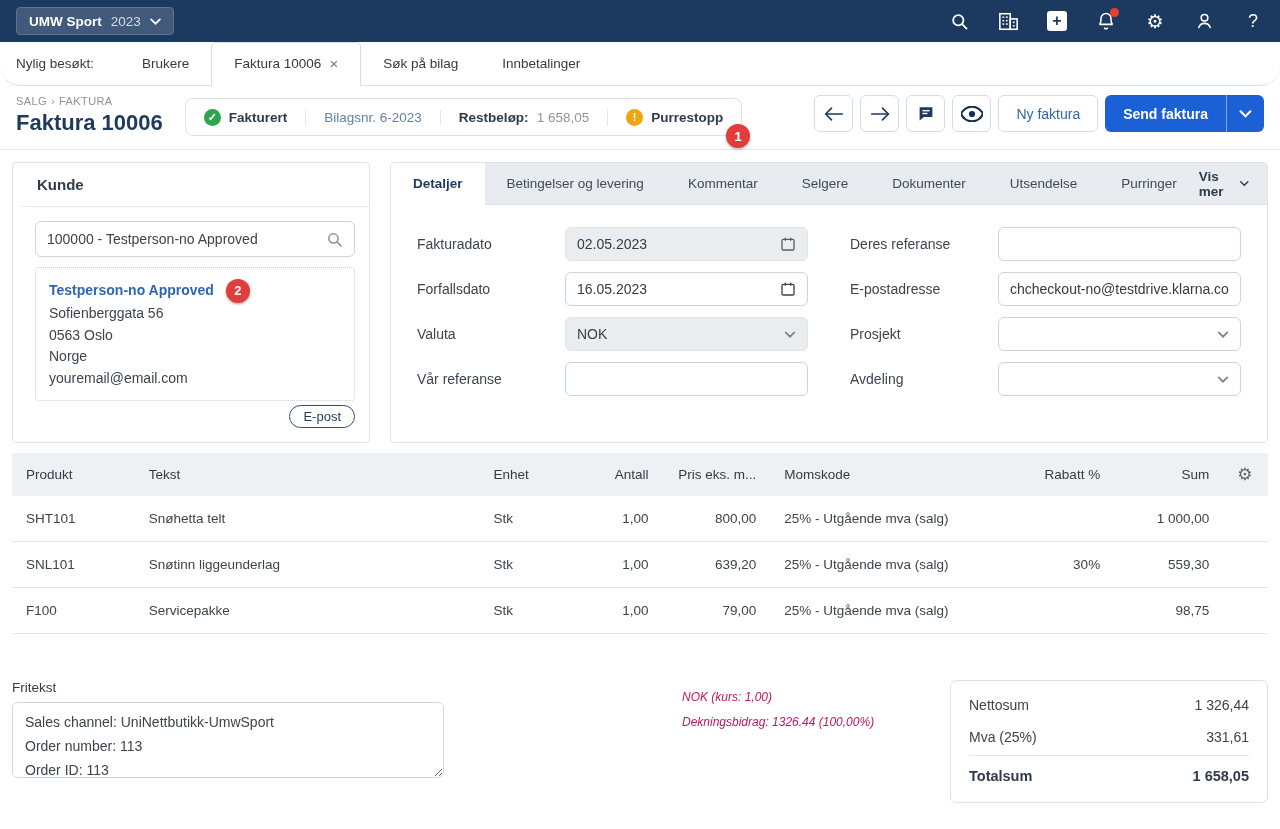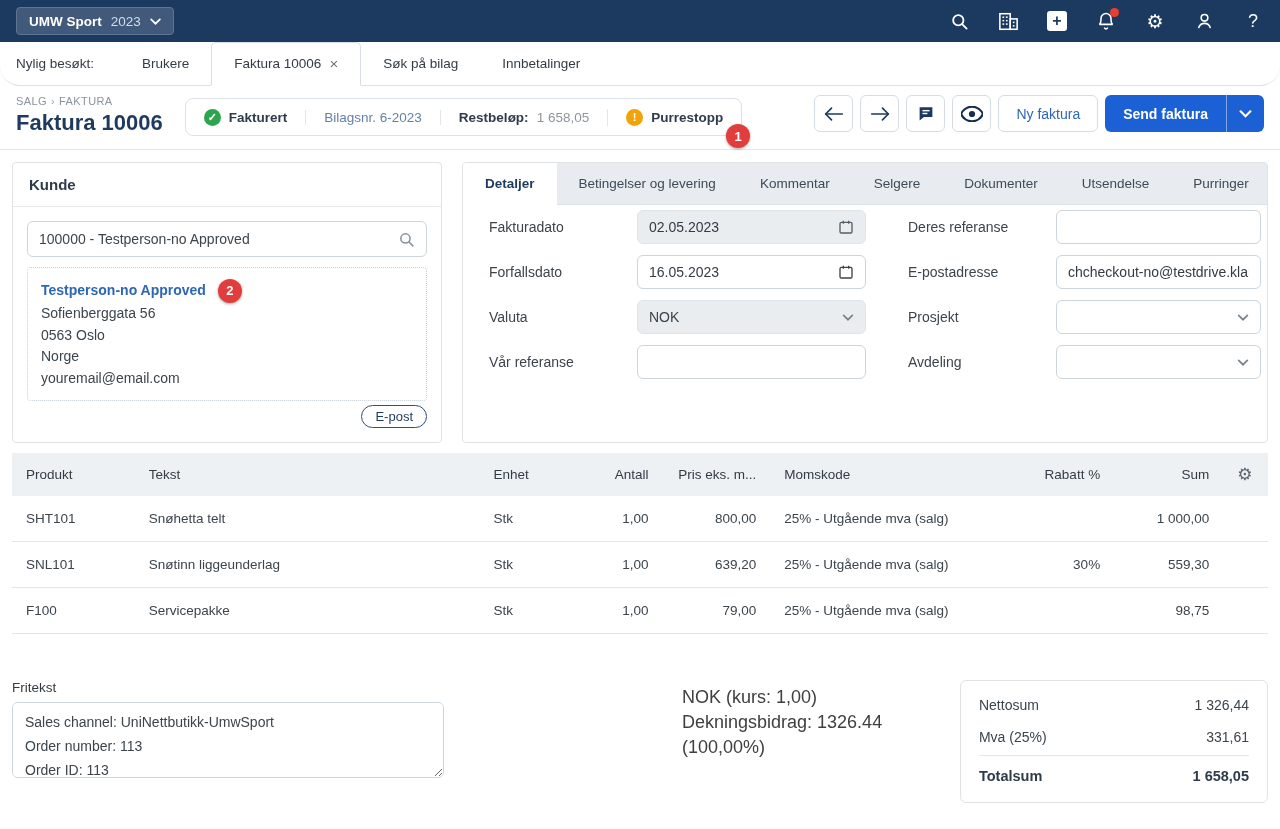--- a/index.html
+++ b/index.html
@@ -52,39 +52,39 @@
     align-items:center; justify-content:center; color:#1c3a5f; cursor:pointer; }
   .btn-outline { height:37px; border:1px solid #d6dce3; border-radius:6px; background:#fff; color:#2e66b4;
     font-size:14px; padding:0 17px; cursor:pointer; font-family:inherit; }
   .split-btn { display:flex; height:37px; border-radius:6px; overflow:hidden; background:#1b60d4; color:#fff; }
   .split-main { padding:0 18px; font-size:14px; font-weight:700; display:flex; align-items:center; cursor:pointer; }
   .split-caret { width:38px; border-left:1px solid rgba(255,255,255,.45); display:flex; align-items:center; justify-content:center; cursor:pointer; }
 
   
   .main-row { display:flex; gap:20px; padding:12px 12px 0 12px; align-items:stretch; }
   .card { border:1px solid #dfe3e8; border-radius:4px; background:#fff; }
-  .kunde-card { width:430px; flex:0 0 auto; }
+  .kunde-card { width:358px; flex:0 0 auto;padding-left:8px; }
   .card-header { padding:13px 16px; font-size:15px; font-weight:700; color:#2e3b4a; border-bottom:1px solid #e6eaee; }
   .kunde-body { padding:14px; }
   .search-field { border:1px solid #ccd4dc; border-radius:6px; height:36px; display:flex; align-items:center; padding:0 11px; }
   .search-field input { border:0; outline:0; flex:1; font-size:14px; color:#3c444c; font-family:inherit; background:transparent; }
   .address-box { margin-top:10px; border:1px dotted #c6ced6; border-radius:4px; padding:11px 13px; line-height:21.5px; font-size:14px; color:#3c444c; }
   .cust-link { color:#2e66b4; font-weight:700; text-decoration:none; cursor:pointer; }
   .callout-2 { display:inline-flex; vertical-align:middle; margin-left:8px; }
   .epost-row { display:flex; justify-content:flex-end; margin-top:4px; }
   .epost-btn { border:1px solid #2d4f79; border-radius:12px; background:#fff; color:#1e3a5f; font-size:13px;
     padding:3px 13px; cursor:pointer; font-family:inherit; }
 
   .details-card { flex:1; overflow:hidden; display:flex; flex-direction:column; }
   .tabs-row { background:#e8ecf1; border-bottom:1px solid #dde2e8; display:flex; align-items:center; height:42px;
     font-size:13.5px; color:#3e4a56; }
   .d-tab { padding:0 22px; height:42px; line-height:42px; cursor:pointer; white-space:nowrap; }
   .d-tab.active { background:#fff; color:#1e3a5f; font-weight:700; }
   .vis-mer { margin-left:auto; padding-right:18px; display:flex; align-items:center; gap:7px; font-weight:700; color:#2e3b4a; cursor:pointer; }
-  .fields-grid { padding:5px 26px; display:grid; grid-template-columns:1fr 1fr; column-gap:42px; row-gap:11px; }
+  .fields-grid { padding:22px 26px; display:grid; grid-template-columns:1fr 1fr; column-gap:42px; row-gap:11px; }
   .field-row { display:flex; align-items:center; }
   .field-label { width:148px; flex:0 0 auto; font-size:14px; color:#3c444c; }
   .control { flex:1; height:34px; border:1px solid #ccd4dc; border-radius:6px; display:flex; align-items:center;
     padding:0 11px; background:#fff; gap:8px; }
   .control input { border:0; outline:0; flex:1; min-width:0; font-size:14px; color:#333b44; font-family:inherit; background:transparent; }
   .control.disabled { background:#e9edf0; border-color:#dfe4e8; }
   .control .spacer { flex:1; }
   .select-like { cursor:pointer; }
 
   
@@ -95,21 +95,21 @@
   .products-table tbody tr { background:#fff; }
   .col-gear { width:42px; text-align:right; }
   .table-gear { color:#5d6770; font-size:17px; cursor:pointer; }
 
   
   .footer-row { display:flex; align-items:flex-start; padding:0 12px; margin-top:46px; }
   .fritekst-block { width:432px; flex:0 0 auto; }
   .fritekst-label { font-size:13.5px; color:#333b44; margin-bottom:7px; }
   .fritekst-block textarea { width:100%; height:76px; border:1px solid #ccd4dc; border-radius:6px; padding:7px 12px;
     font-size:14px; color:#3c444c; font-family:inherit; line-height:24px; resize:both; outline:none; }
-  .currency-block { margin-left:238px; padding-top:5px; font-size:18px; color:#404040; line-height:25px; }
+  .currency-block { margin-left:238px; padding-top:5px; font-size:12px; color:#be185d; line-height:25px;font-style:italic; }
   .totals-card { margin-left:auto; width:318px; border:1px solid #dfe3e8; border-radius:6px; padding:8px 18px 10px 18px; background:#fff; }
   .total-line { display:flex; justify-content:space-between; padding:8px 0; font-size:14px; color:#3c444c; }
   .total-line.grand { border-top:1px solid #e2e6ea; font-weight:700; color:#2e3b4a; margin-top:2px; padding-top:12px; font-size:14.5px; }
 
   svg { display:block; }
 </style>
 </head>
 <body>
 
 <header class="topbar">

